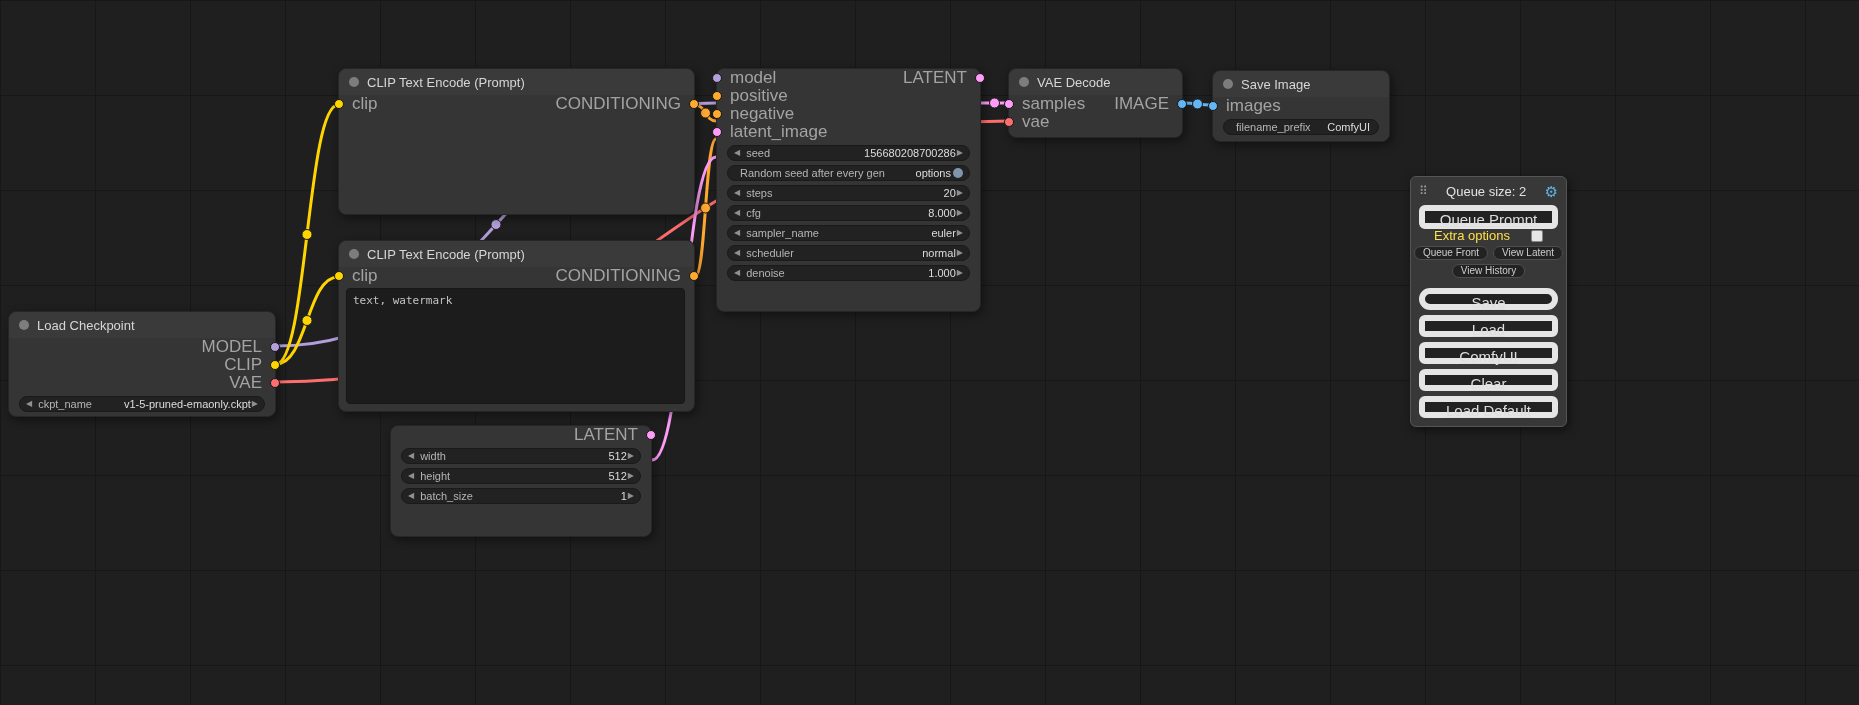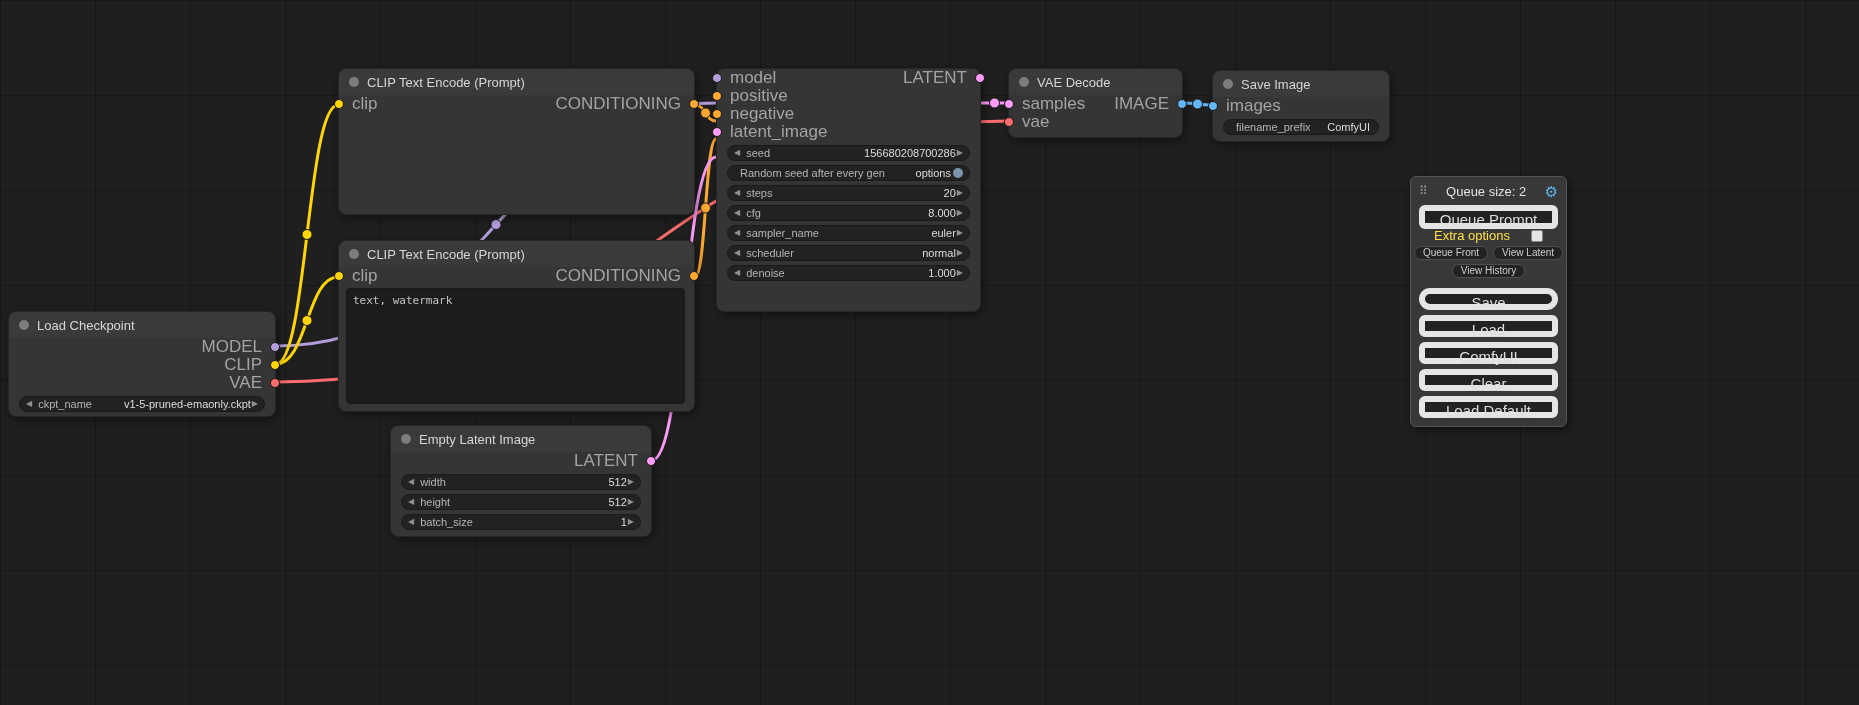--- a/index.html
+++ b/index.html
@@ -166,24 +166,20 @@
   <div class="srow">
     <span class="pdot l c-clip"></span>
     <span class="in">clip</span>
     <span class="out">CONDITIONING</span>
     <span class="pdot r c-cond"></span>
   </div>
   <div class="prompt p2">text, watermark</div>
 </div>
 
 <div class="node" style="left:390px; top:425px; width:262px; height:112px;">
-  <div class="ntitle">
-    <span class="tdot"></span>
-    <span>Empty Latent Image</span>
-  </div>
   <div class="srow">
     <span class="out">LATENT</span>
     <span class="pdot r c-latent"></span>
   </div>
   <div class="widget">
     <span class="warr">◀</span>
     <span class="wlabel">width</span>
     <span class="wvalue">512</span>
     <span class="warr">▶</span>
   </div>

